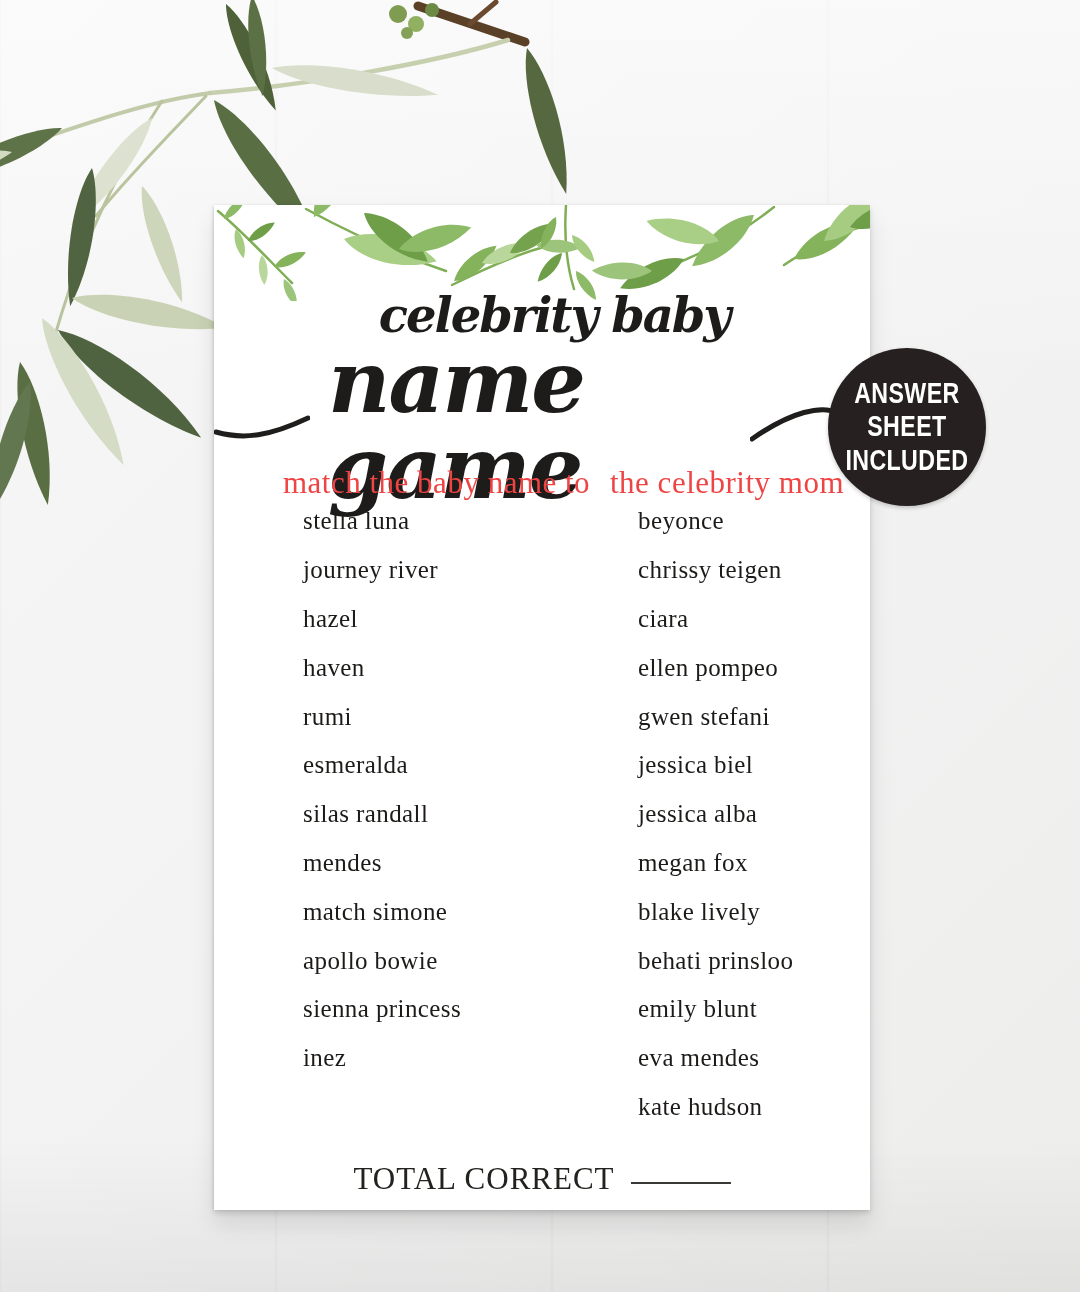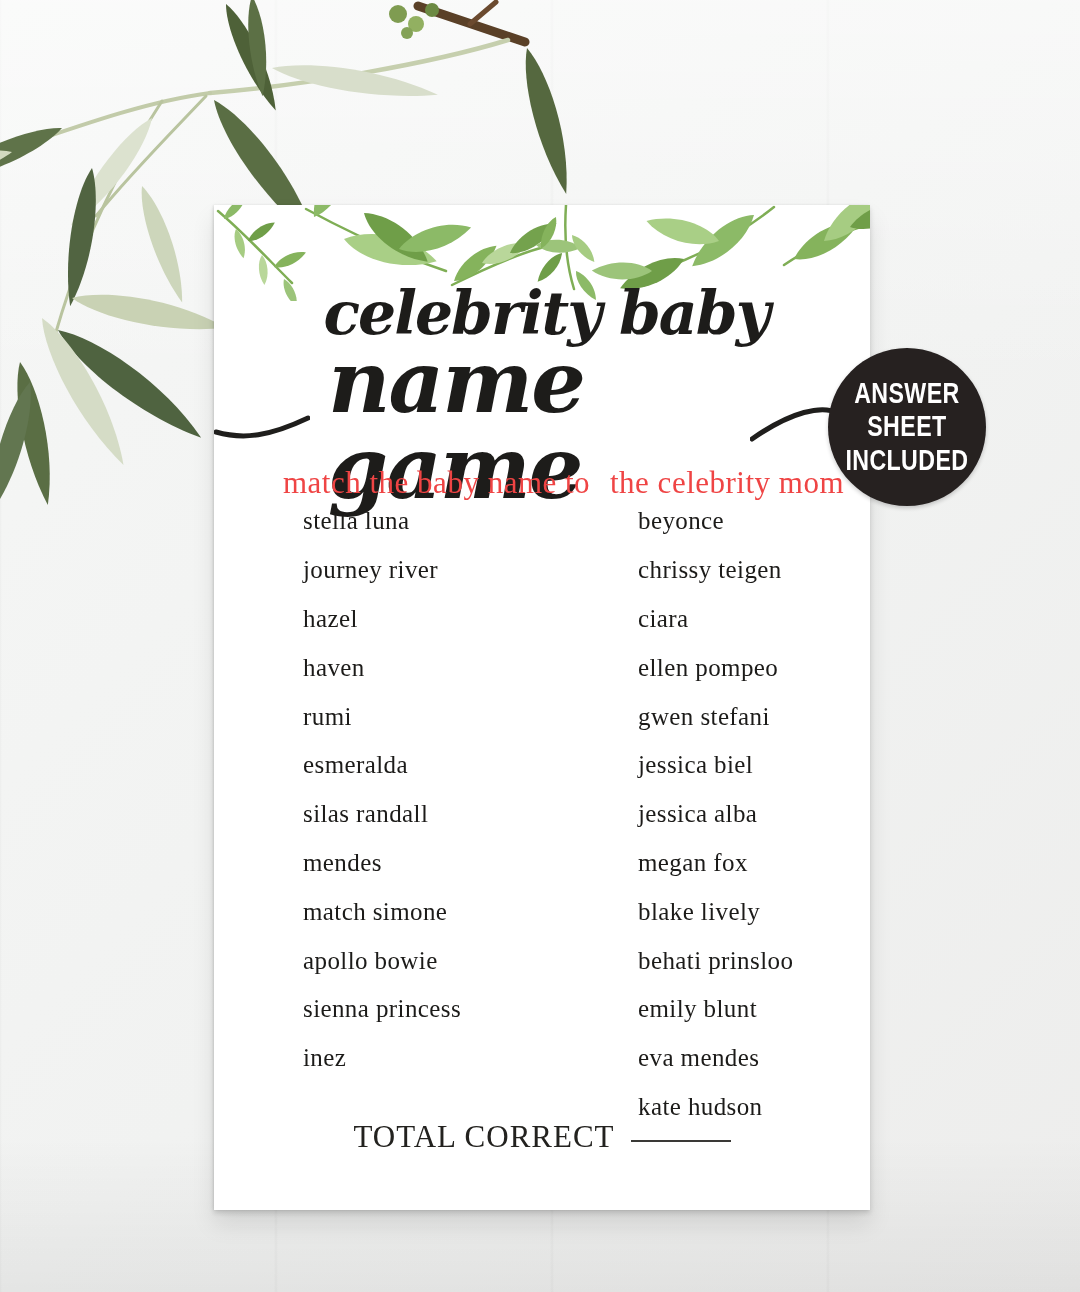--- a/index.html
+++ b/index.html
@@ -16,23 +16,23 @@
       linear-gradient(135deg,#f6f7f6 0%,#f1f2f1 55%,#ededec 100%);
   }
   .olive{position:absolute;left:0;top:0;}
   .card{
     position:absolute;left:214px;top:205px;width:656px;height:1005px;
     background:#ffffff;
     box-shadow:0 3px 5px rgba(0,0,0,.14), 0 14px 22px rgba(0,0,0,.10), -1px 0 2px rgba(0,0,0,.08);
   }
   .greenery{position:absolute;top:0;left:0;}
   .title1{
-    position:absolute;top:74px;left:0;width:100%;text-align:center;margin:4px;
+    position:absolute;top:74px;left:0;width:100%;text-align:center;margin:12px;
     font-family:"DejaVu Serif",serif;font-style:italic;font-weight:700;
-    font-size:60px;line-height:1;color:#1d1c1a;letter-spacing:-2px;
+    font-size:48px;line-height:1;color:#1d1c1a;letter-spacing:-2px;
   }
   .title2row{
     position:absolute;top:162px;left:0;width:100%;height:116px;
     display:flex;align-items:center;justify-content:center;gap:10px;
   }
   .title2{
     margin:8px;font-family:"DejaVu Serif",serif;font-style:italic;font-weight:700;
     font-size:86px;line-height:1;color:#1d1c1a;letter-spacing:-2px;
   }
   .swash{flex:0 0 auto;}
@@ -42,21 +42,21 @@
   .subtitle-left{left:69px;}
   .subtitle-right{left:396px;}
   .names{position:absolute;top:292px;}
   .names.left{left:89px;}
   .names.right{left:424px;}
   .name-item{
     height:48.8px;display:flex;align-items:center;
     font-size:25px;color:#1c1b19;letter-spacing:.4px;white-space:nowrap;
   }
   .totalrow{
-    position:absolute;top:914px;left:0;width:100%;text-align:center;
+    position:absolute;top:956px;left:0;width:100%;text-align:center;
     font-size:31px;color:#23221f;letter-spacing:1px;
   }
   .total-blank{
     display:inline-block;width:100px;border-bottom:2px solid #3a3936;
     margin-left:16px;transform:translateY(-5px);
   }
   .badge{
     position:absolute;left:828px;top:348px;width:158px;height:158px;border-radius:50%;
     background:#262120;display:flex;flex-direction:column;align-items:center;justify-content:center;
     box-shadow:0 2px 4px rgba(0,0,0,.2);

